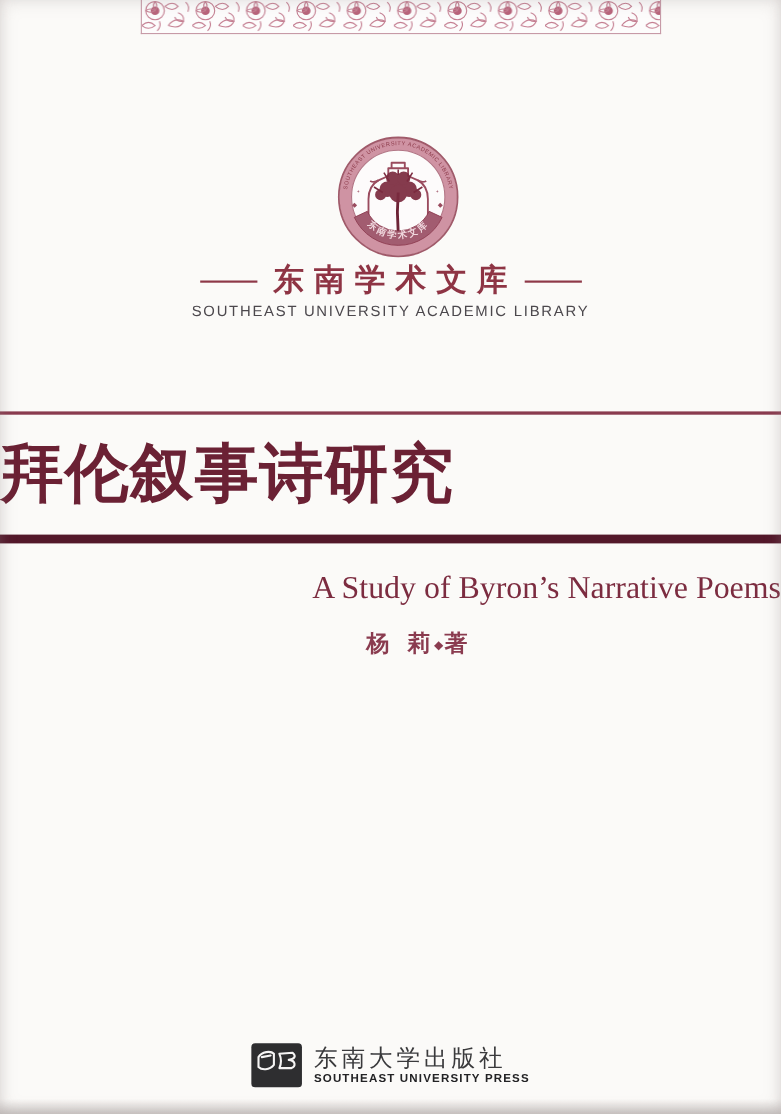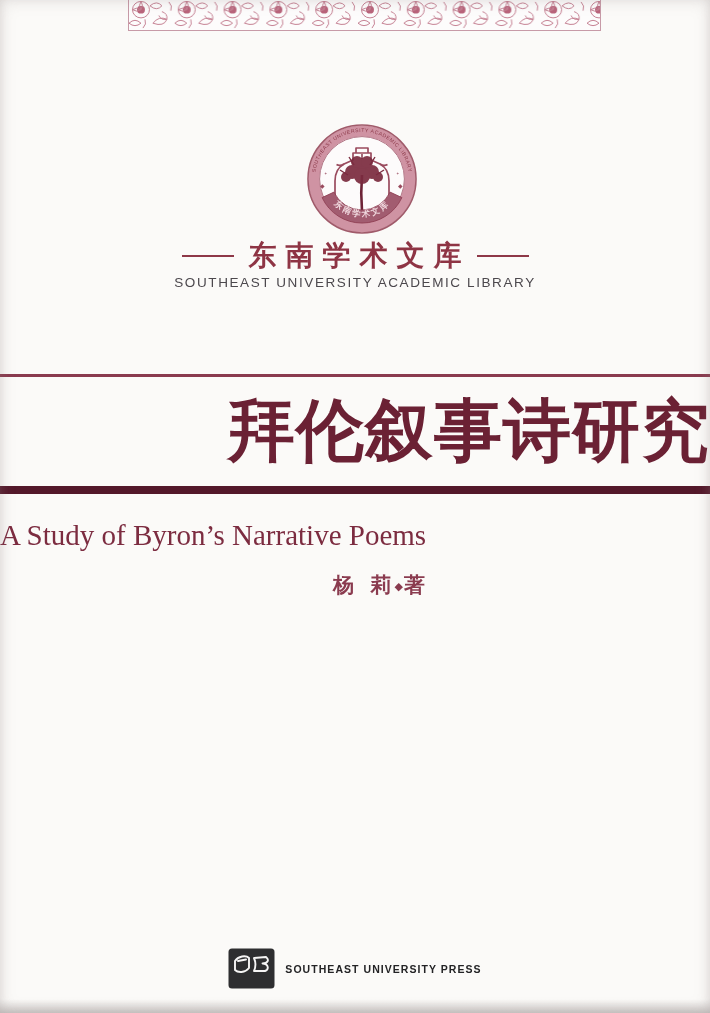--- a/index.html
+++ b/index.html
@@ -37,25 +37,25 @@
   .series-en{
     position:absolute;top:275px;left:0;width:100%;text-align:center;
     font-family:"Liberation Sans","DejaVu Sans",sans-serif;
     font-size:13.5px;color:#4c484d;letter-spacing:1.6px;font-weight:500;
   }
   
   .rule-thin{position:absolute;top:374px;left:0;width:100%;height:3px;background:#8a3b4f;}
   .rule-thick{position:absolute;top:486px;left:0;width:100%;height:8px;background:#53182a;}
   
   .main-title{
-    position:absolute;top:399px;left:0;width:100%;text-align:right;
-    font-size:68px;font-weight:bold;color:#6b2134;letter-spacing:1px;line-height:64px;
+    position:absolute;top:399px;left:0;width:100%;text-align:left;
+    font-size:58px;font-weight:bold;color:#6b2134;letter-spacing:1px;line-height:64px;
   }
   .subtitle{
-    position:absolute;top:518px;left:0;width:100%;text-align:left;
+    position:absolute;top:518px;left:0;width:100%;text-align:right;
     font-size:29px;color:#7c2c40;line-height:1.2;
   }
   .author{
     position:absolute;top:571px;left:0;width:100%;text-align:center;
     font-size:21px;color:#8a3b4f;font-weight:bold;
   }
   .author .author-name{white-space:pre;letter-spacing:2px;margin-left:48px;}
   .author .diamond{font-size:11px;vertical-align:2.5px;padding:0 1px;}
   
   .publisher{
@@ -171,18 +171,19 @@
 <div class="publisher">
   <svg class="press-logo" viewBox="0 0 47 41">
     <rect x="0.5" y="0.5" width="46" height="40" rx="3.5" fill="#2e2e30"></rect>
     <g fill="none" stroke="#f6f5f5" stroke-width="1.9" stroke-linejoin="round" stroke-linecap="round">
       <path d="M7,13 C10,8 18,7 21,10 L21,20 C17,25 10,25 7,22 Z"></path>
       <path d="M10,13 L18,11.5"></path>
       <path d="M26,10 L38,9 C41.5,12 40,15 34.5,15.5 C41,16 41,21.5 37,23 L26,23 C28,18.5 28,14.5 26,10 Z"></path>
     </g>
   </svg>
   <div class="press-text">
+    <span class="press-zh">东南大学出版社</span>
     <span class="press-en">SOUTHEAST UNIVERSITY PRESS</span>
   </div>
 </div>
 
 <div class="scan-bottom"></div>
 <div class="edge-vignette"></div>
 
 </body></html>

